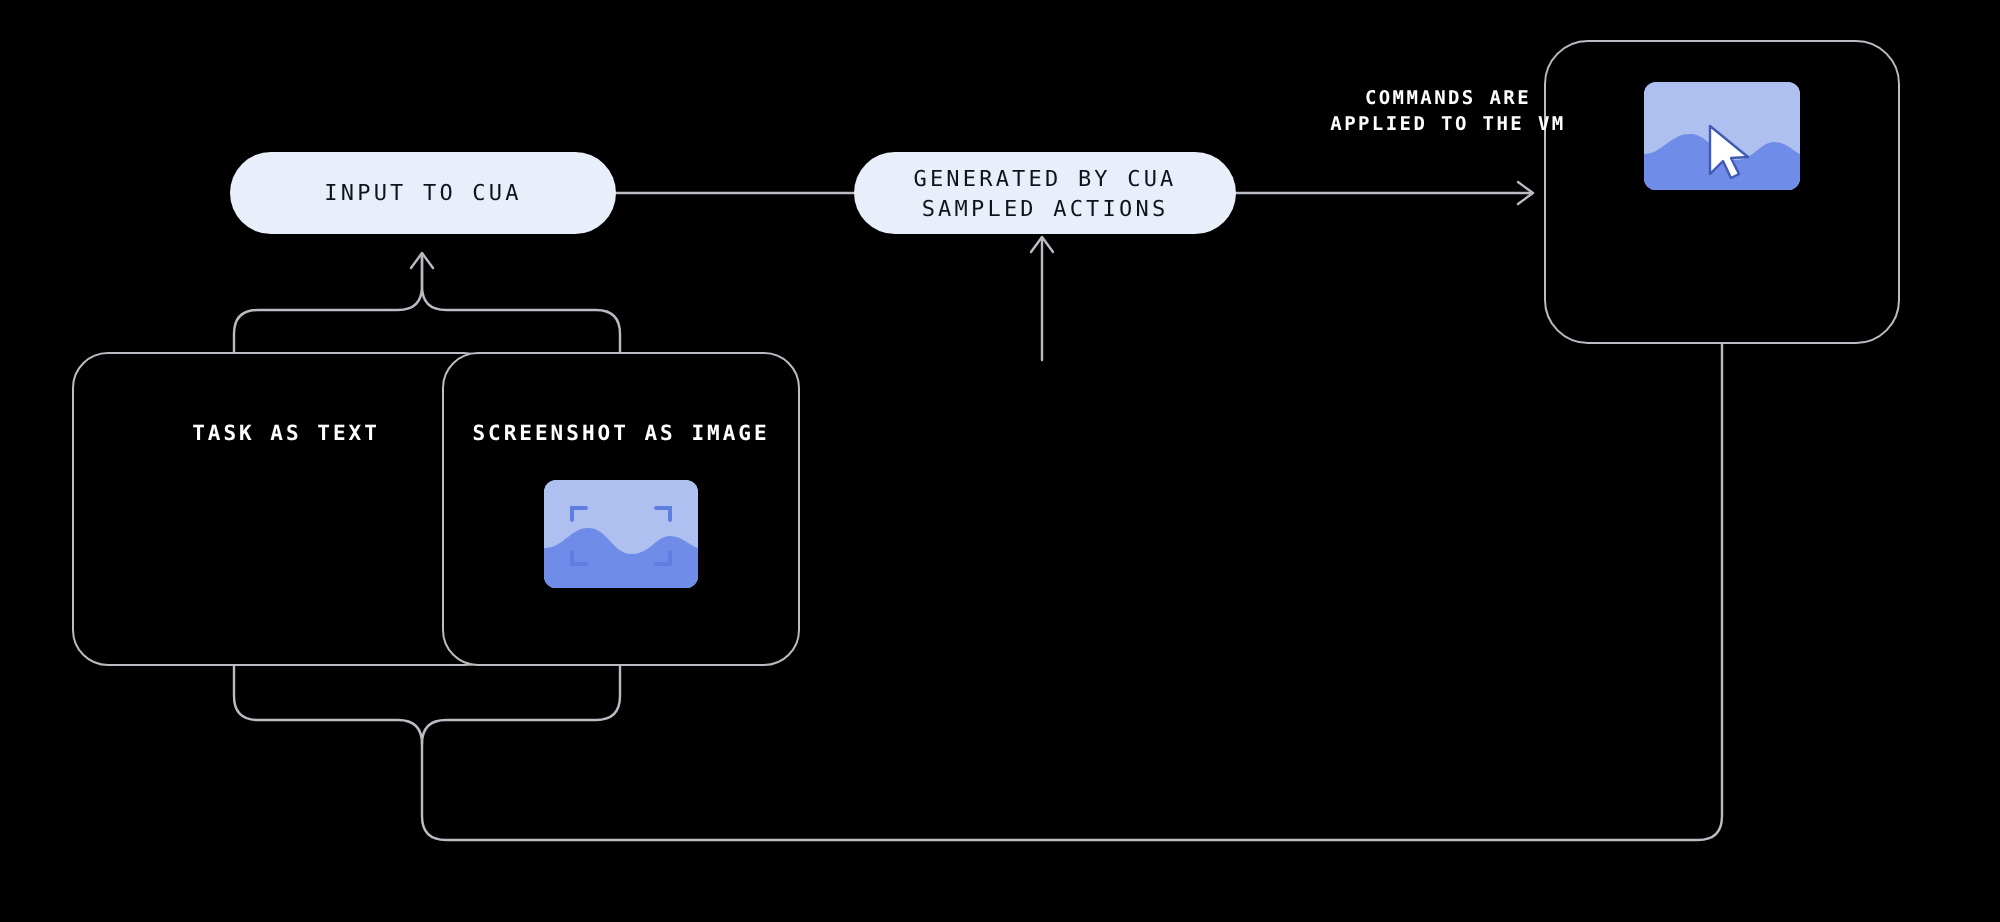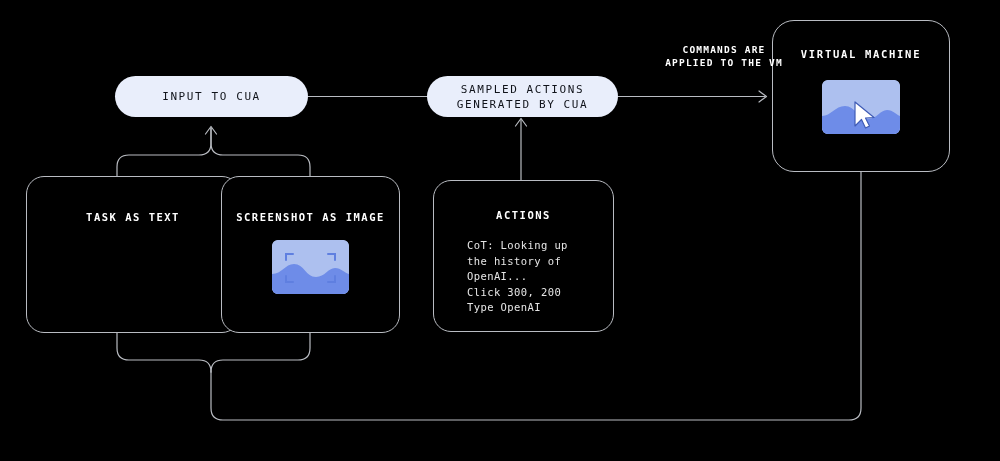--- a/index.html
+++ b/index.html
@@ -44,21 +44,21 @@
 
   
   .card {
     position: absolute;
     border: 1px solid #b9bcc2;
     border-radius: 18px;
     background: #000000;
     box-sizing: border-box;
     color: #ffffff;
   }
-  #card-task       { left: 26px;  top: 176px; width: 214px; height: 157px; }
+  #card-task       { left: 36px;  top: 176px; width: 214px; height: 157px; }
   #card-screenshot { left: 221px; top: 176px; width: 179px; height: 157px; }
   #card-actions    { left: 433px; top: 180px; width: 181px; height: 152px; }
   #card-vm         { left: 772px; top: 20px;  width: 178px; height: 152px; border-radius: 22px; }
 
   .card-title {
     text-align: center;
     font-size: 10.5px;
     letter-spacing: 1.5px;
     font-weight: 700;
     color: #ffffff;
@@ -141,22 +141,22 @@
       <path d="M211,372 Q211,360 223,360 L298,360 Q310,360 310,348 L310,333"></path>
     </g>
   </svg>
 
   <div class="pill" id="pill-input">
     <span>INPUT TO CUA</span>
   </div>
 
   <div class="pill" id="pill-sampled">
     <div>
+      <span class="l2">GENERATED BY CUA</span>
       <span class="l2">SAMPLED ACTIONS</span>
-      <span class="l2">GENERATED BY CUA</span>
     </div>
   </div>
 
   <div class="card" id="card-task">
     <div class="card-title">TASK AS TEXT</div>
   </div>
 
   <div class="card" id="card-screenshot">
     <div class="card-title">SCREENSHOT AS IMAGE</div>
     <div class="screen-wrap">
@@ -168,31 +168,22 @@
             <path d="M14,20 L14,14 L21,14"></path>
             <path d="M63,20 L63,14 L56,14"></path>
             <path d="M14,36 L14,42 L21,42"></path>
             <path d="M63,36 L63,42 L56,42"></path>
           </g>
         </svg>
       </div>
     </div>
   </div>
 
-  <div class="card" id="card-actions">
-    <div class="card-title">ACTIONS</div>
-    <div class="card-body">CoT: Looking up
-the history of
-OpenAI...
-Click 300, 200
-Type OpenAI</div>
-  </div>
 
   <div class="card" id="card-vm">
-    <div class="card-title">VIRTUAL MACHINE</div>
     <div class="screen-wrap">
       <div class="screen">
         <svg width="78" height="54" viewBox="0 0 78 54">
           <rect x="0" y="0" width="78" height="54" rx="6" fill="#adc0ef"></rect>
           <path d="M0,36 C9,36 13,26 23,26 C33,26 36,39 46,39 C55,39 58,30 65,30 C71,30 75,35 78,36 L78,54 L0,54 Z" fill="#6e8ce8"></path>
           <g>
             <path d="M33,22 L33,46 L39.5,39.5 L43.5,48 L47.5,46 L43.5,38 L52,37.5 Z" fill="#ffffff" stroke="#3f5bb5" stroke-width="1.2" stroke-linejoin="round"></path>
           </g>
         </svg>
       </div>

